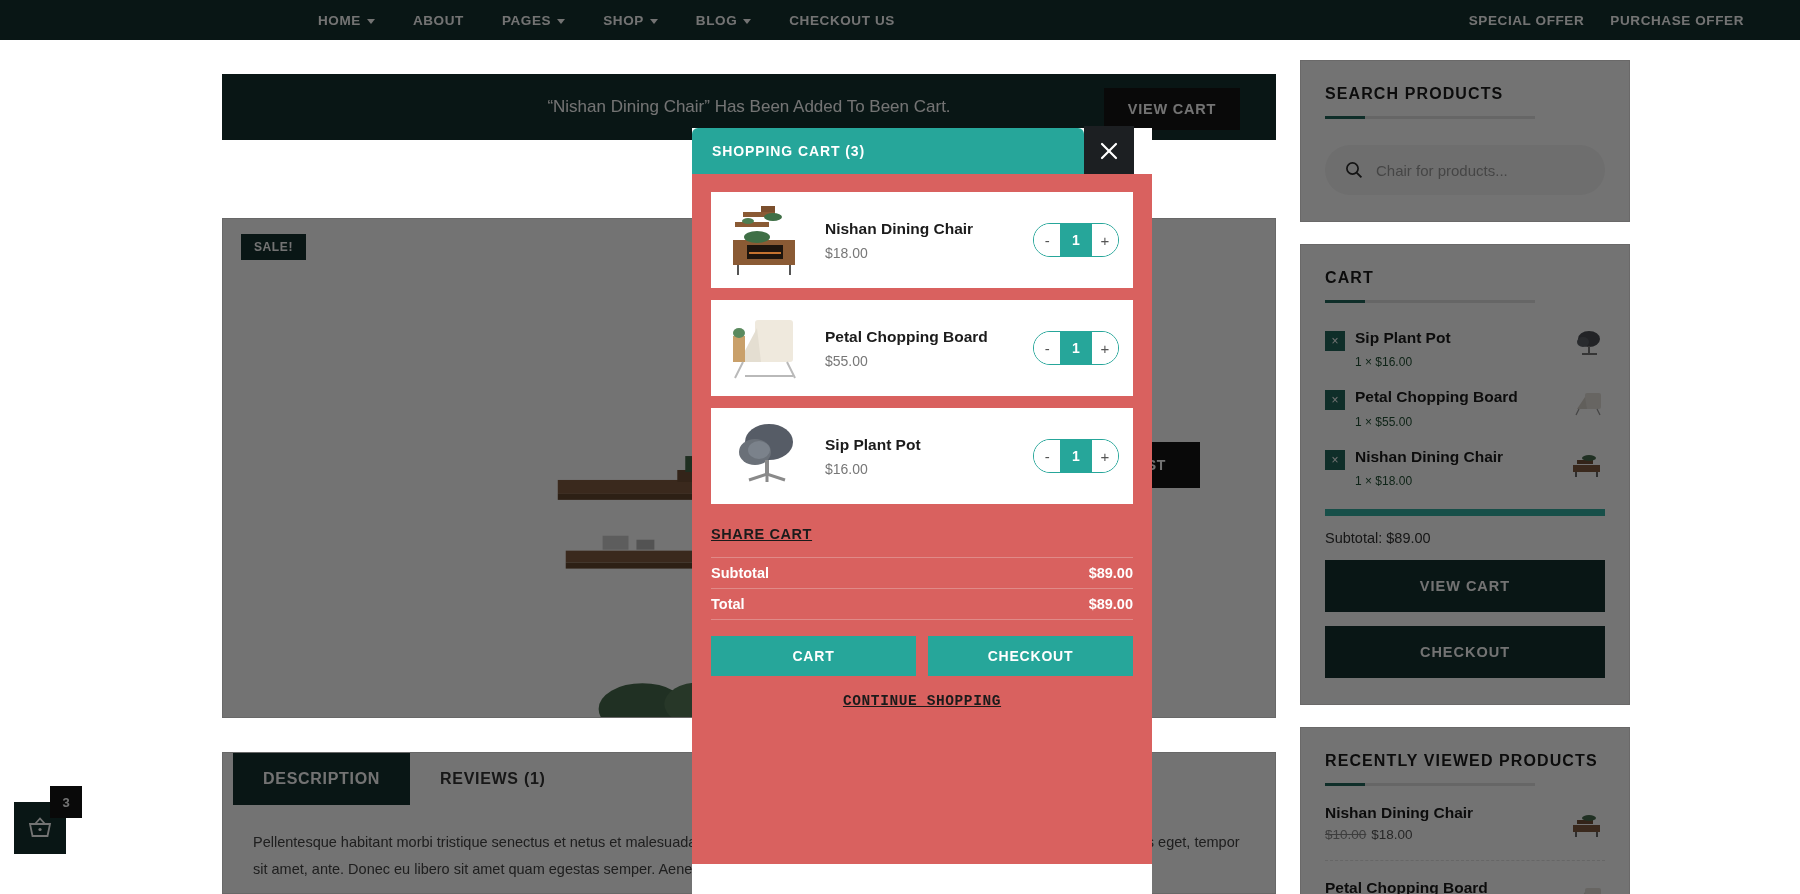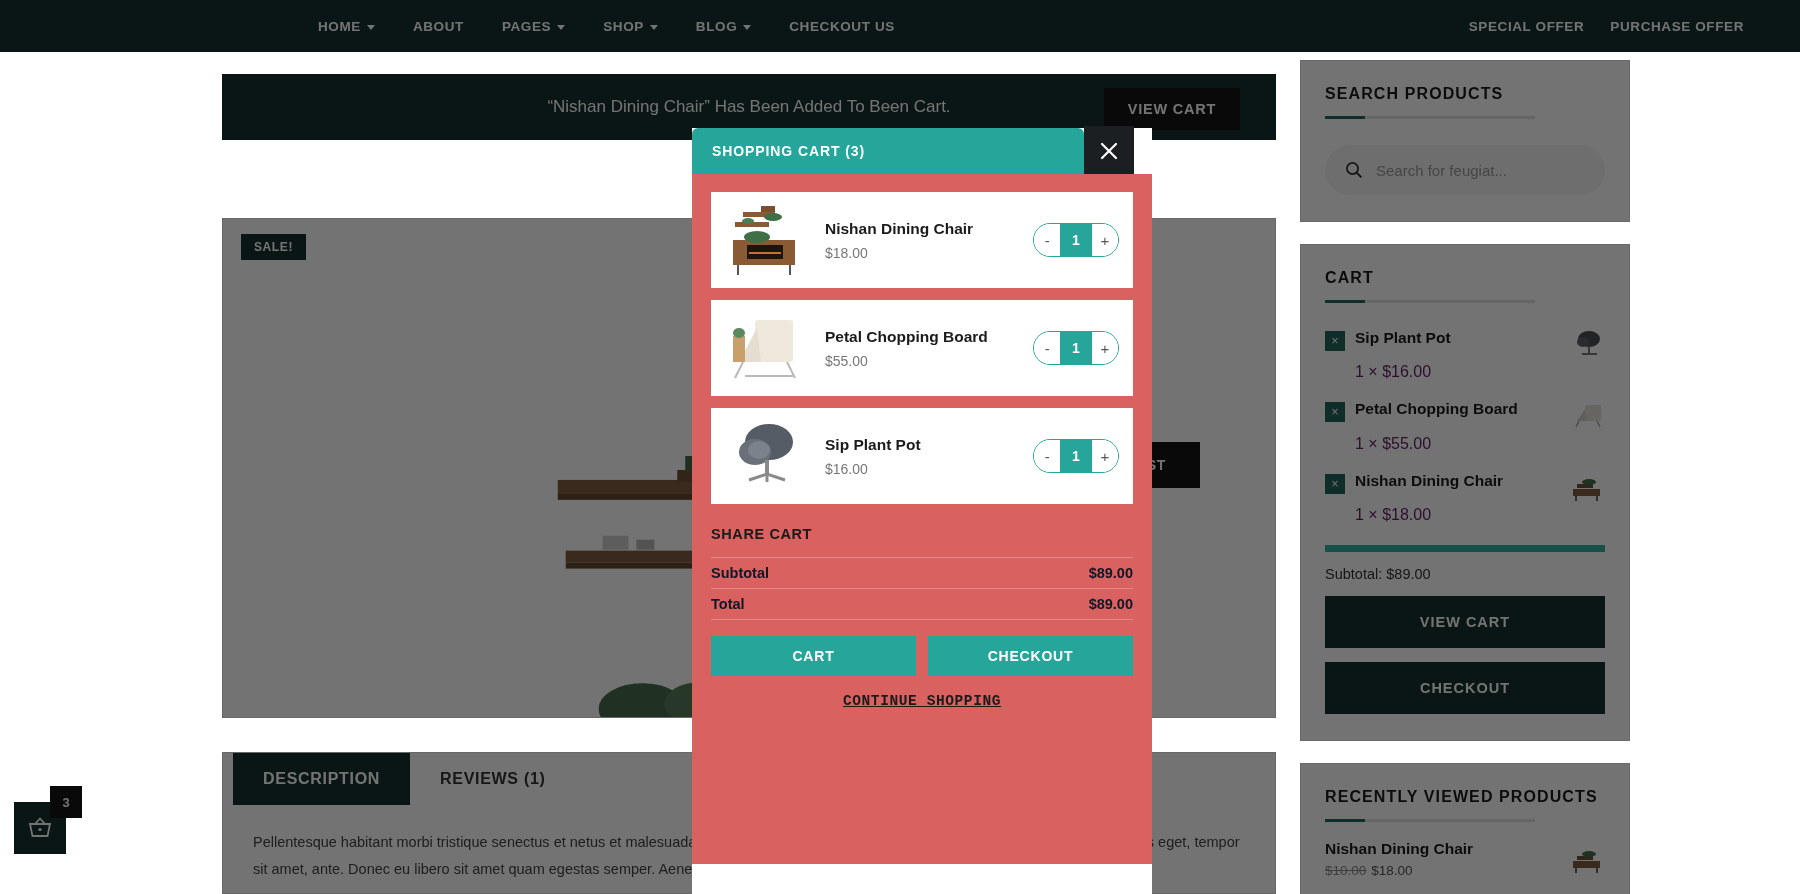--- a/index.html
+++ b/index.html
@@ -9,21 +9,21 @@
     background: #ffffff;
     overflow: hidden;
   }
   .page { position: relative; width: 1800px; height: 894px; background:#fff; }
 
   
   .dimmed { filter: brightness(0.45) saturate(0.75); }
 
   
   .topnav {
-    position:absolute; top:0; left:0; width:1800px; height:52px;
+    position:absolute; top:0; left:0; width:1800px; height:40px;
     background:#0d3330; display:flex; align-items:center;
   }
   .nav-left { display:flex; align-items:center; gap:38px; margin-left:318px; }
   .nav-right { display:flex; align-items:center; gap:26px; position:absolute; right:56px; }
   .nav-item {
     color:#ffffff; font-size:13.5px; font-weight:bold; letter-spacing:.6px;
     display:flex; align-items:center; gap:6px; cursor:pointer; white-space:nowrap;
   }
   .caret { width:0;height:0;border-left:4px solid transparent;border-right:4px solid transparent;border-top:5px solid #fff; margin-top:2px;}
 
@@ -83,21 +83,21 @@
   }
   .search-ph { color:#9a9a9a; font-size:15px; }
 
   .cart-line { display:flex; align-items:flex-start; padding:9px 0; gap:10px; }
   .remove-x {
     width:20px;height:20px;background:#0f6b5c;color:#fff;font-size:12px;
     display:flex;align-items:center;justify-content:center;flex:0 0 auto;margin-top:3px;cursor:pointer;
   }
   .cart-line-body{flex:1;}
   .cart-pname { font-size:15.5px; font-weight:bold; color:#1b1b1b; line-height:1.25;}
-  .cart-qty { font-size:16px; color:#701a75; margin-top:16px; }
+  .cart-qty { font-size:12px; color:#14532d; margin-top:8px; }
   .thumb { width:38px;height:32px; flex:0 0 auto; position:relative; }
   .sub-line { border-top:7px solid #14b8a6; margin-top:12px; padding-top:14px; font-size:14.5px; color:#333; }
   .sb-btn {
     margin-top:14px; height:52px; background:#0d3330; color:#fff; font-size:14.5px;
     font-weight:bold; letter-spacing:1px; display:flex; align-items:center; justify-content:center; cursor:pointer;
   }
 
   .rv-item { padding:18px 0; border-bottom:1px dashed #e2e2e2; display:flex; align-items:center; }
   .rv-item:last-child{border-bottom:none;}
   .rv-name { font-size:15.5px; font-weight:bold; color:#1b1b1b; }
@@ -141,23 +141,23 @@
   .ci-price { font-size:14px; color:#777; margin-top:7px; }
   .stepper {
     display:flex; align-items:center; border:1px solid #26a69a; border-radius:20px;
     overflow:hidden; height:34px; width:86px; flex:0 0 auto;
   }
   .st-btn { width:27px; height:100%; display:flex;align-items:center;justify-content:center;
             font-size:15px; color:#555; background:#fff; cursor:pointer; }
   .st-val { width:32px; height:100%; background:#26a69a; color:#fff; font-size:14px; font-weight:bold;
             display:flex;align-items:center;justify-content:center; }
   .share-cart { margin-top:10px; color:#1b1b1b; font-size:14.5px; font-weight:bold;
-                letter-spacing:.6px; cursor:pointer; display:inline-block; }
+                letter-spacing:.6px; text-decoration:underline; cursor:pointer; display:inline-block; }
   .totals { margin-top:14px; }
-  .tot-row { display:flex; justify-content:space-between; color:#0f172a; font-size:14.5px;
+  .tot-row { display:flex; justify-content:space-between; color:#ffffff; font-size:14.5px;
              font-weight:bold; padding:7px 0; border-bottom:1px solid #e08a88; }
   .tot-row:first-child { border-top:1px solid #e08a88; }
   .modal-actions { display:flex; gap:12px; margin-top:16px; }
   .ma-btn { flex:1; height:40px; background:#26a69a; color:#fff; font-size:14px; font-weight:bold;
             letter-spacing:.8px; display:flex;align-items:center;justify-content:center; cursor:pointer; }
   .continue { text-align:center; margin-top:16px;font-family:Liberation Mono, monospace; }
   .continue span { color:#1b1b1b; font-size:14.5px; font-weight:bold; letter-spacing:.6px;
                    text-decoration:underline; cursor:pointer; }
 </style>
 </head>
@@ -247,21 +247,21 @@
     <div class="sidebar">
 
       <div class="widget">
         <div class="widget-title">SEARCH PRODUCTS</div>
         <div class="title-rule"></div>
         <div class="search-box">
           <svg width="18" height="18" viewBox="0 0 18 18">
             <circle cx="7.5" cy="7.5" r="5.6" fill="none" stroke="#2d2d2d" stroke-width="1.7"></circle>
             <line x1="11.6" y1="11.6" x2="16.4" y2="16.4" stroke="#2d2d2d" stroke-width="1.9"></line>
           </svg>
-          <span class="search-ph">Search for feugiat...</span>
+          <span class="search-ph">Chair for products...</span>
         </div>
       </div>
 
       <div class="widget">
         <div class="widget-title">CART</div>
         <div class="title-rule"></div>
 
         <div style="margin-top:16px;">
           <div class="cart-line">
             <div class="remove-x">×</div>

